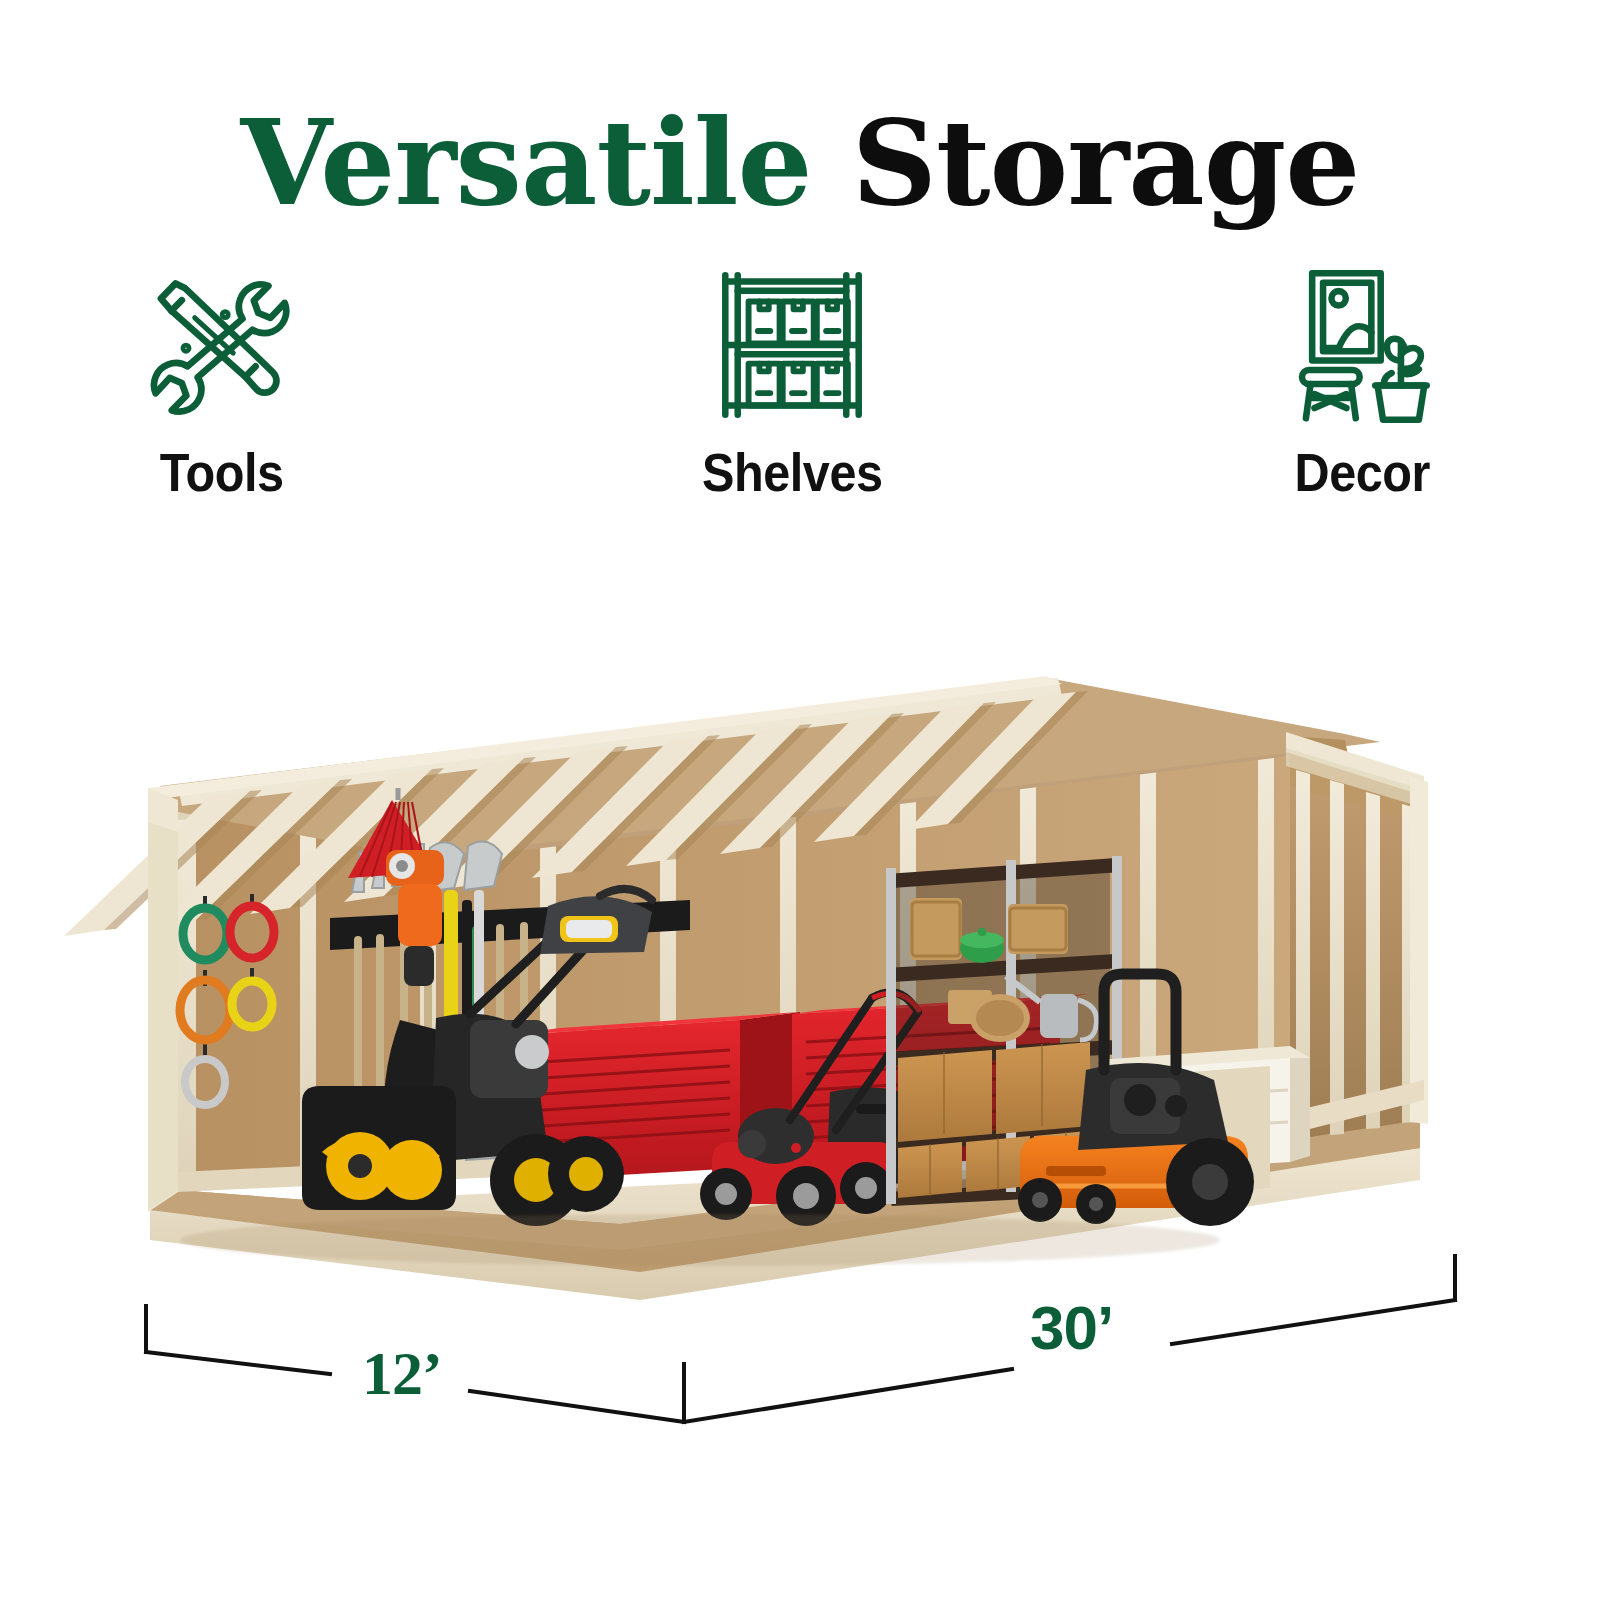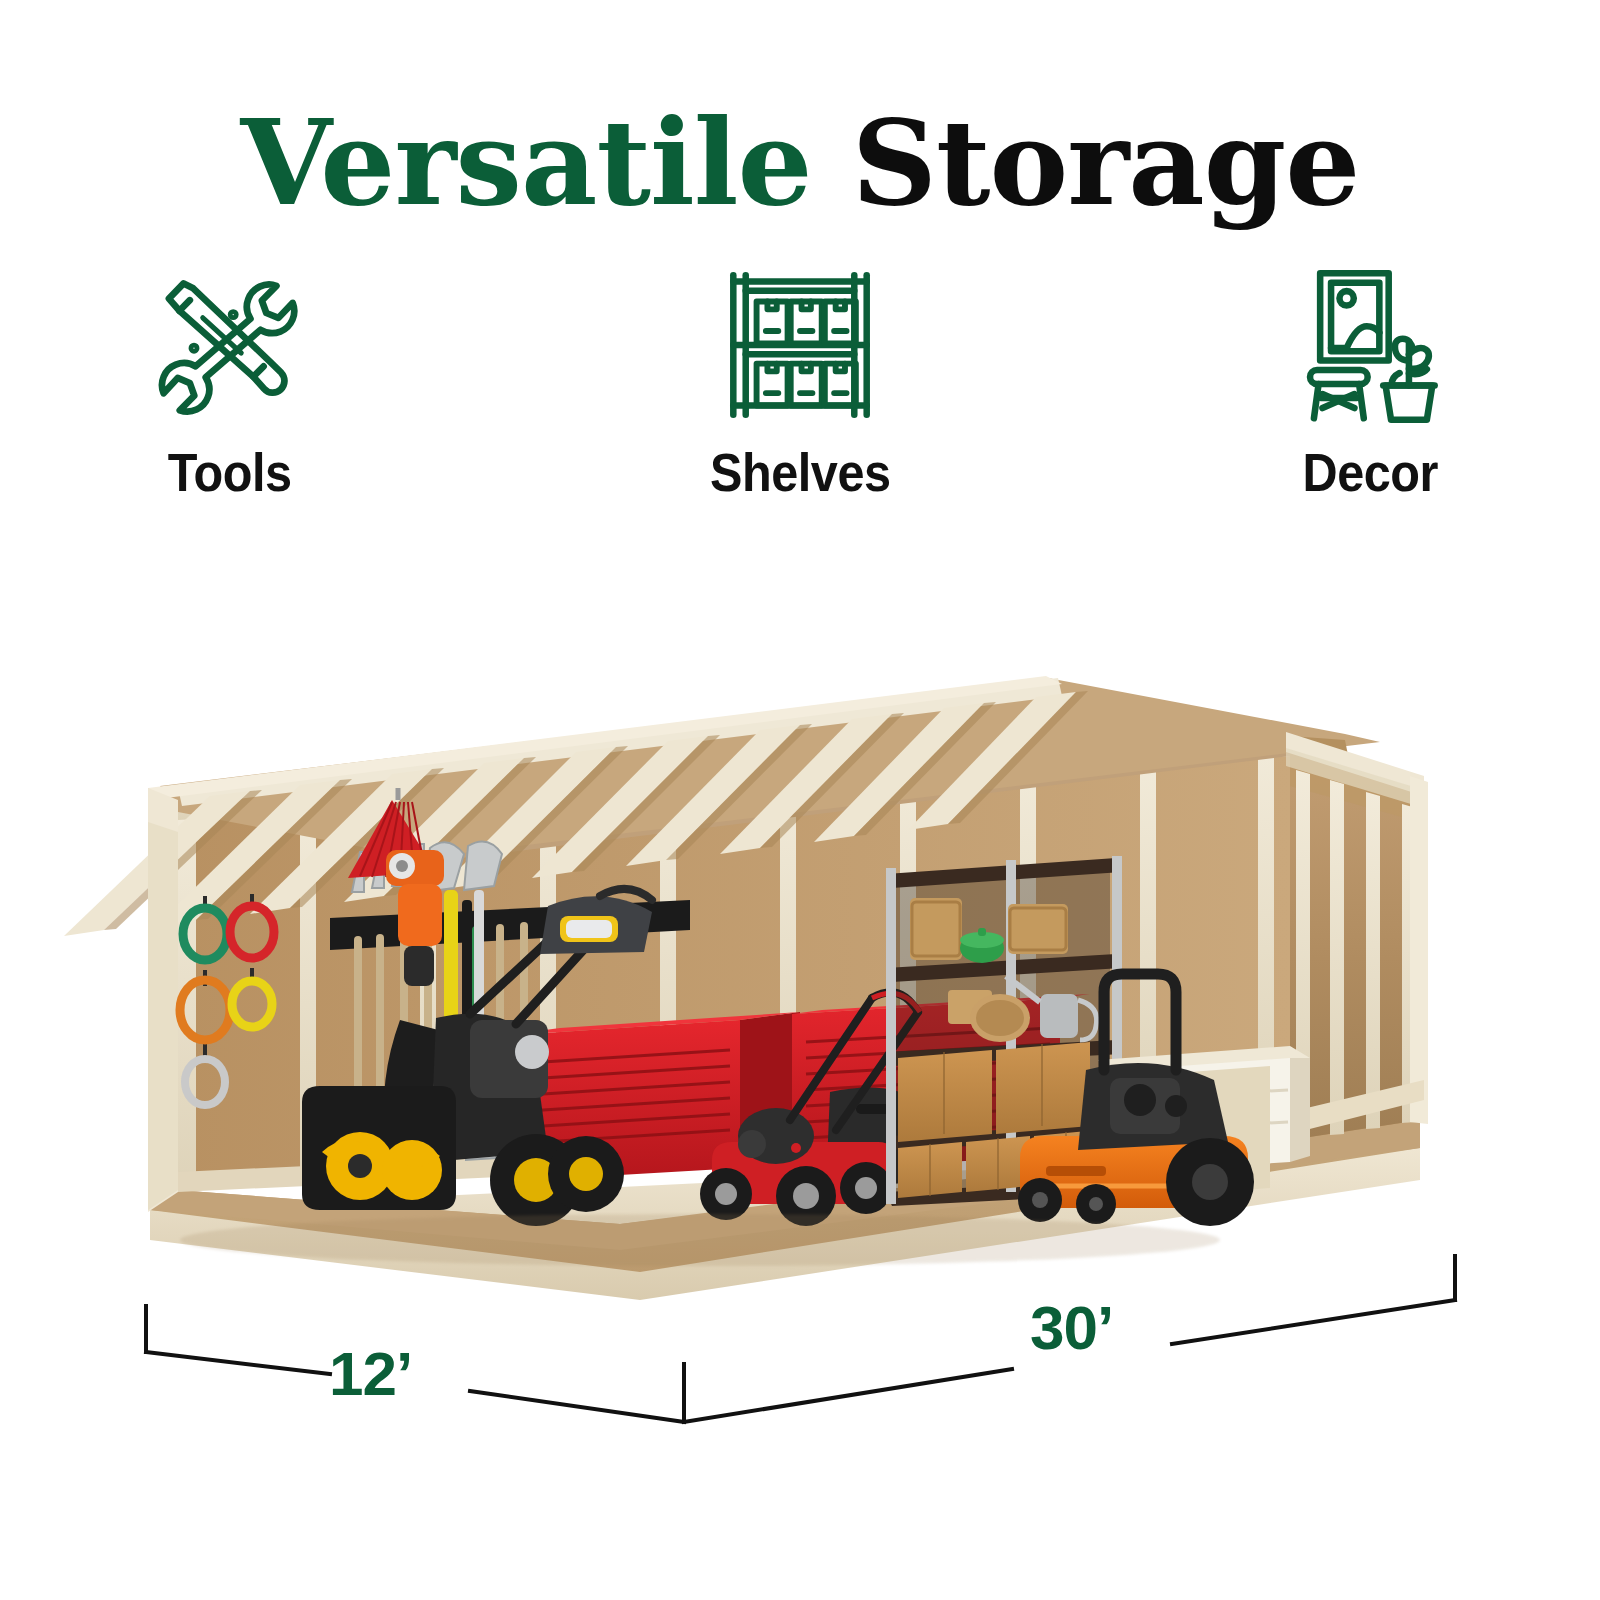--- a/index.html
+++ b/index.html
@@ -35,21 +35,21 @@
     white-space: nowrap;
     margin-top: 36px;
   }
   #title .t-green { color: #0b5e38; }
   #title .t-black { color: #0d0d0d; }
 
   
   #features {
     position: absolute;
     top: 262px;
-    left: 60px;
+    left: 52px;
     width: 1480px;
     height: 260px;
     display: flex;
     justify-content: space-between;
     align-items: flex-start;
   }
   .feature {
     width: 340px;
     display: flex;
     flex-direction: column;
@@ -85,21 +85,21 @@
   
   #dims { position: absolute; left: 0; top: 0; width: 1600px; height: 1600px; pointer-events: none; }
   .dim-label {
     position: absolute;
     font-family: "Liberation Sans", sans-serif;
     font-weight: 700;
     font-size: 62px;
     color: #0b5e38;
     letter-spacing: -1px;
   }
-  #dim-12 { left: 329px; top: 1338px; }
+  #dim-12 { left: 362px; top: 1338px; font-family: Liberation Serif, serif; }
   #dim-20 { left: 1030px; top: 1292px; }
 </style>
 </head>
 <body>
 
 <div id="page">
 
   <h1 id="title">
     <span class="t-green">Versatile</span><span class="t-black"> Storage</span>
   </h1>

